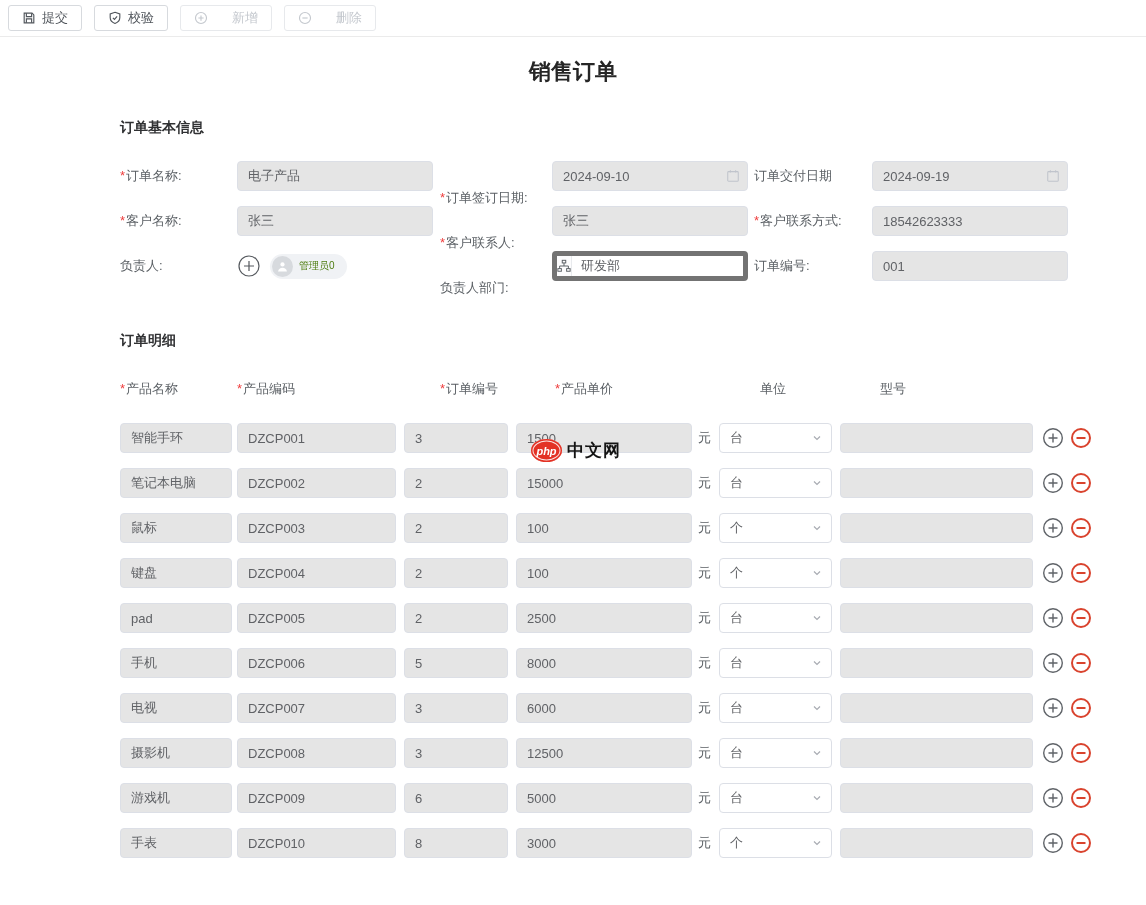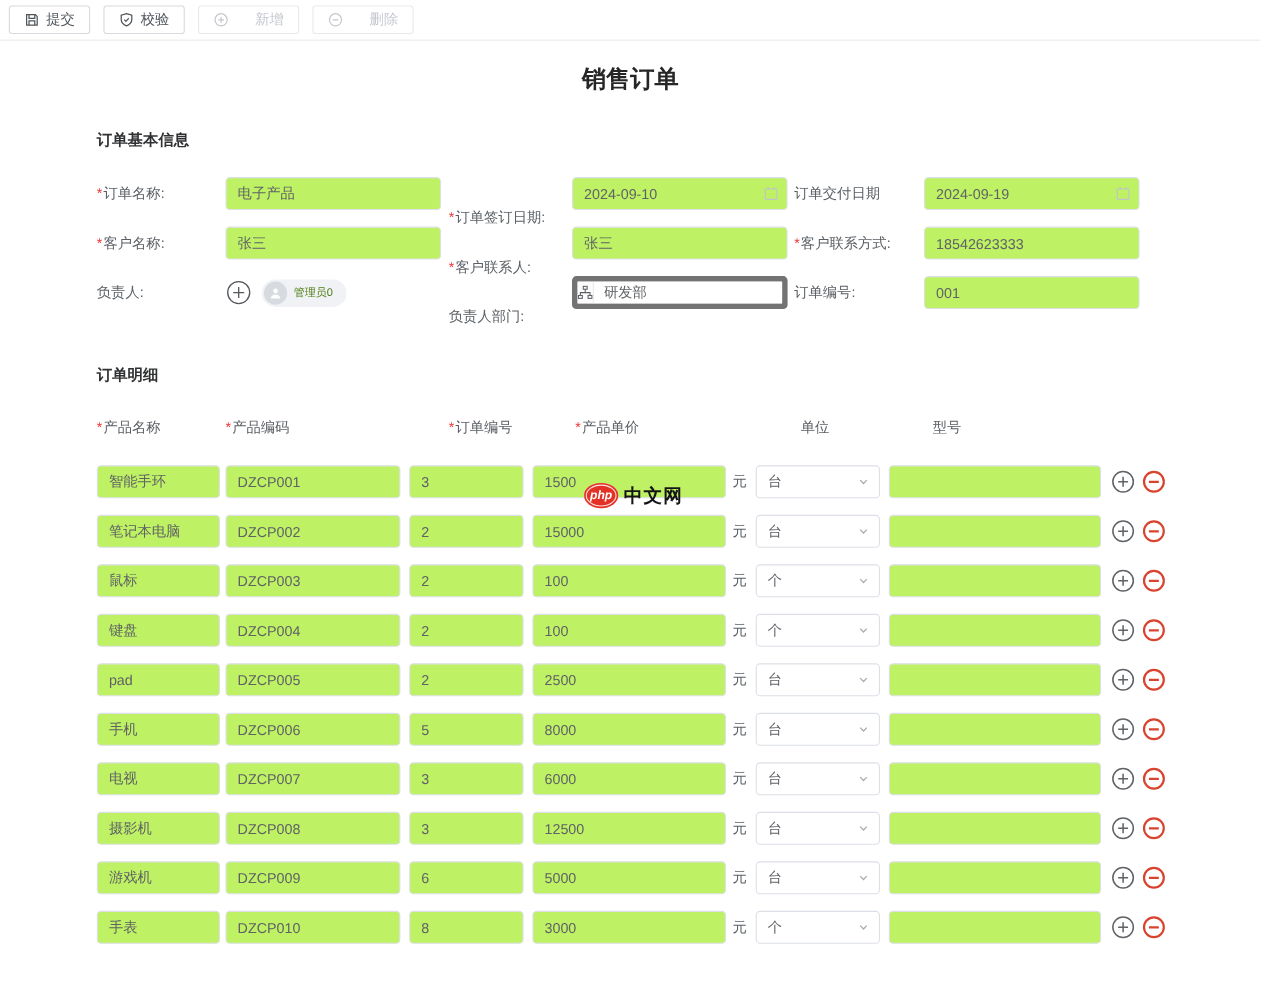--- a/index.html
+++ b/index.html
@@ -14,39 +14,39 @@
   .tbtn {
     display:inline-flex; align-items:center; gap:6px; height:26px; padding:0 13px;
     background:#fff; border:1px solid #d7dade; border-radius:3px;
     font-size:13px; color:#50555b; cursor:pointer; font-family:inherit;
   }
   .tbtn svg { width:14px; height:14px; stroke:currentColor; fill:none; stroke-width:1.3; }
   .tbtn.disabled { color:#c4c8ce; border-color:#e7e9ec; cursor:not-allowed;gap:24px; }
   
   .page-title { text-align:center; font-size:22px; font-weight:bold; color:#262626; margin-top:21px; line-height:28px; }
   
-  .content { padding-left:88px; }
+  .content { padding-left:120px; }
   .section-title { font-size:14px; font-weight:bold; color:#303133; }
   .st-basic { margin-top:33px; }
   .st-detail { margin-top:51px; }
   
   .b-rows { margin-top:24px; }
   .b-row { display:flex; align-items:center; height:30px; margin-bottom:15px; }
   .fg { display:flex; align-items:center; height:30px; }
   .lbl { font-size:13px; color:#5b6065; line-height:30px; white-space:nowrap; }
   .lw1 { width:117px; }
   .lw2 { width:112px;margin-top:44px; }
   .lw3 { width:118px; }
   .g2 { margin-left:7px; }
   .g3 { margin-left:6px; }
   .req { color:#ef3d3d; margin-right:1px; }
   .ctrl { width:196px; height:30px; position:relative; }
   .txt {
     width:100%; height:30px; border:1px solid #dcdfe6; border-radius:4px;
-    padding:0 10px; font-size:13px; color:#606266; background:#bef264;
+    padding:0 10px; font-size:13px; color:#606266; background:#e5e5e5;
     font-family:inherit; outline:none;
   }
   .date .txt { padding-right:28px; }
   .cal-icon { position:absolute; right:8px; top:8px; width:14px; height:14px; stroke:#c0c4cc; fill:none; stroke-width:1.2; pointer-events:none; }
   
   .owner-ctrl { display:flex; align-items:center; gap:9px; }
   .add-member { width:24px; height:24px; background:none; border:none; cursor:pointer; padding:0; }
   .add-member svg { width:24px; height:24px; stroke:#55595e; fill:none; stroke-width:1.2; }
   .member-pill { display:flex; align-items:center; gap:6px; background:#f0f2f5; border-radius:13px; height:25px; padding:0 12px 0 2px; cursor:pointer; }
   .avatar { width:21px; height:21px; border-radius:50%; background:#d7dade; display:flex; align-items:center; justify-content:center; }

